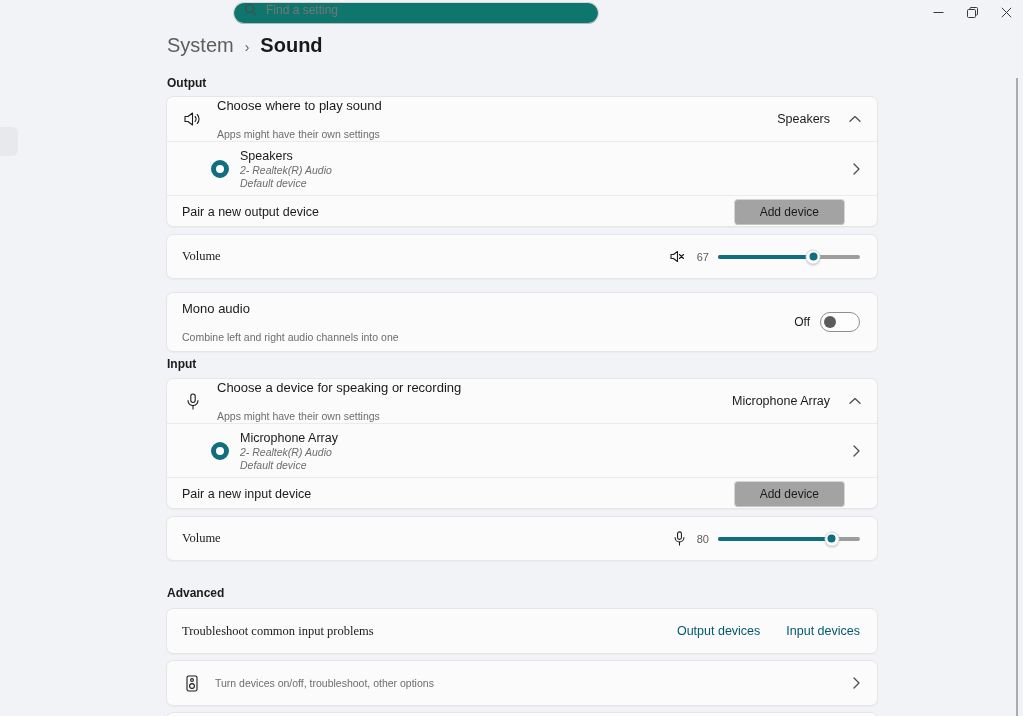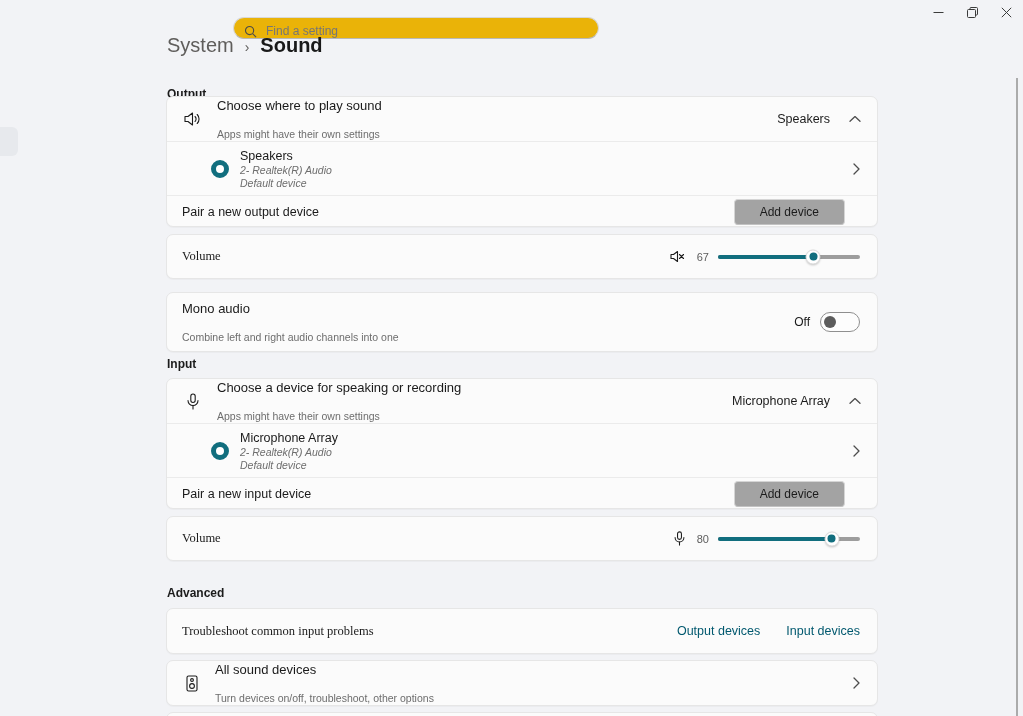--- a/index.html
+++ b/index.html
@@ -6,23 +6,23 @@
   html,body { width:1023px; height:716px; overflow:hidden; }
   body {
     font-family:"Liberation Sans","DejaVu Sans",sans-serif;
     background:#f2f3f6; color:#1b1b1b; position:relative;
   }
   
   .win-controls { position:absolute; top:0; right:0; display:flex; }
   .win-btn { width:34px; height:25px; display:flex; align-items:center; justify-content:center; color:#3b3b3b; background:transparent; border:none; cursor:default; }
   
   .searchbar {
-    position:absolute; left:233px; top:17px; width:366px; height:22px;
-    background:#eab308; border:1px solid #d8d8d8; border-bottom-color:#b9b9b9;
-    border-radius:12px; display:flex; align-items:flex-end; padding:0 10px; gap:9px;
+    position:absolute; left:233px; top:2px; width:366px; height:22px;
+    background:#0f766e; border:1px solid #d8d8d8; border-bottom-color:#b9b9b9;
+    border-radius:12px; display:flex; align-items:flex-start; padding:0 10px; gap:9px;
   }
   .searchbar input {
     border:none; outline:none; background:transparent; flex:1;
     font-family:inherit; font-size:12px; color:#1b1b1b;
   }
   .searchbar input::placeholder { color:#767676; }
   
   .breadcrumb { position:absolute; left:167px; top:34px; display:flex; align-items:center; gap:11px; }
   .crumb-parent { font-size:20px; color:#5f5d5b; }
   .crumb-sep { font-size:14px; color:#5f5d5b; padding-top:2px; }
@@ -112,21 +112,21 @@
 
 <div class="nav-indicator"></div>
 <div class="scrollbar"></div>
 
 <div class="breadcrumb">
   <span class="crumb-parent">System</span>
   <span class="crumb-sep">›</span>
   <span class="crumb-current">Sound</span>
 </div>
 
-<div class="section-label" style="top:87px">Output</div>
+<div class="section-label" style="top:76px">Output</div>
 
 <div class="card" style="top:96px; height:131px">
   <div class="row row-header">
     <span class="lead-icon">
       <svg width="18" height="16" viewBox="0 0 18 16" fill="none" stroke="#1b1b1b" stroke-width="1.1" stroke-linejoin="round">
         <path d="M1 5.5h3L8.5 2v12L4 10.5H1z"></path>
         <path d="M11 5.5a3.4 3.4 0 0 1 0 5" stroke-linecap="round"></path>
         <path d="M13.2 3.5a6.4 6.4 0 0 1 0 9" stroke-linecap="round"></path>
       </svg>
     </span>
@@ -280,21 +280,20 @@
 <div class="card" style="top:660px; height:46px">
   <div class="row simple-row">
     <span class="lead-icon" style="width:20px">
       <svg width="12" height="17" viewBox="0 0 12 17" fill="none" stroke="#1b1b1b" stroke-width="1.1">
         <rect x="1" y="1" width="10" height="15" rx="1.6"></rect>
         <circle cx="6" cy="5" r="1.4"></circle>
         <circle cx="6" cy="11" r="2.4"></circle>
       </svg>
     </span>
     <div class="titles">
-      <span class="t-main">All sound devices</span>
       <span class="t-sub">Turn devices on/off, troubleshoot, other options</span>
     </div>
     <div class="spacer"></div>
     <span class="chev">
       <svg width="7" height="12" viewBox="0 0 7 12" fill="none">
           <path d="M1 1 6 6 1 11" stroke="currentColor" stroke-width="1.3" stroke-linecap="round" stroke-linejoin="round"></path>
         </svg>
     </span>
   </div>
 </div>

